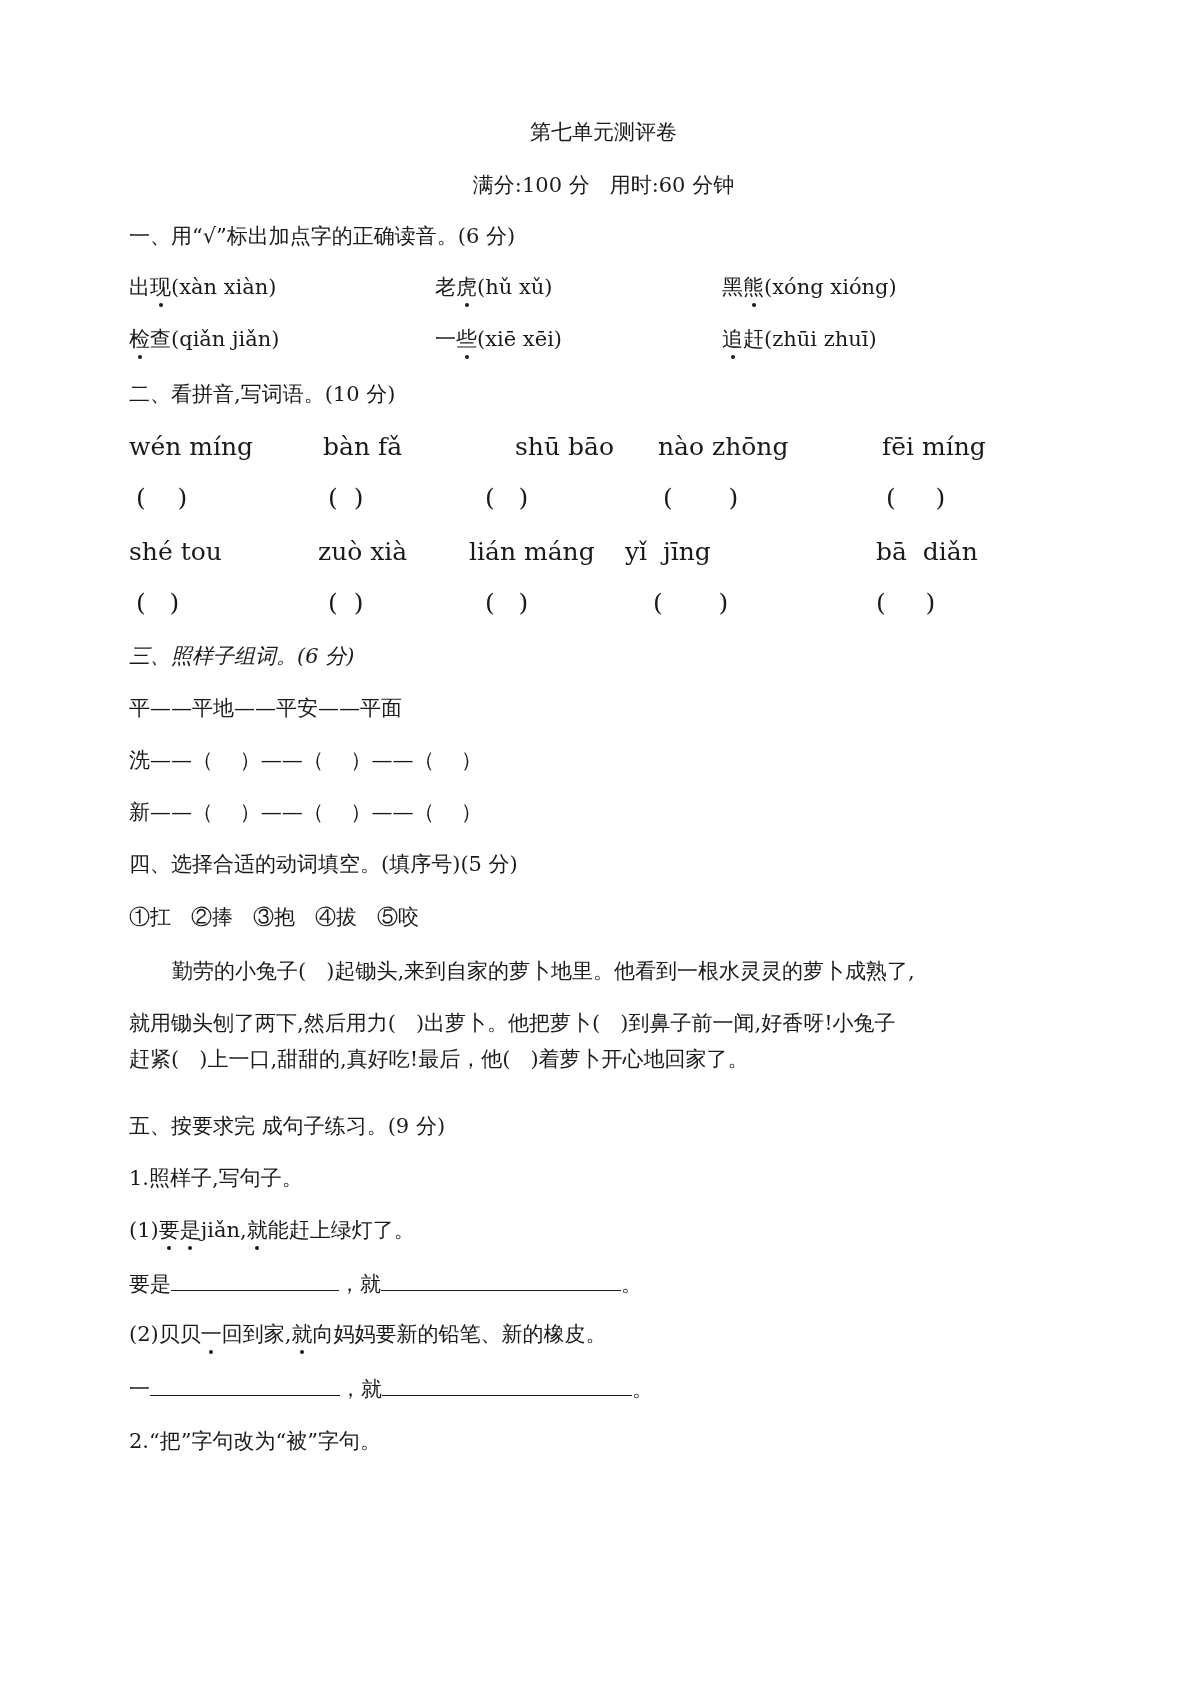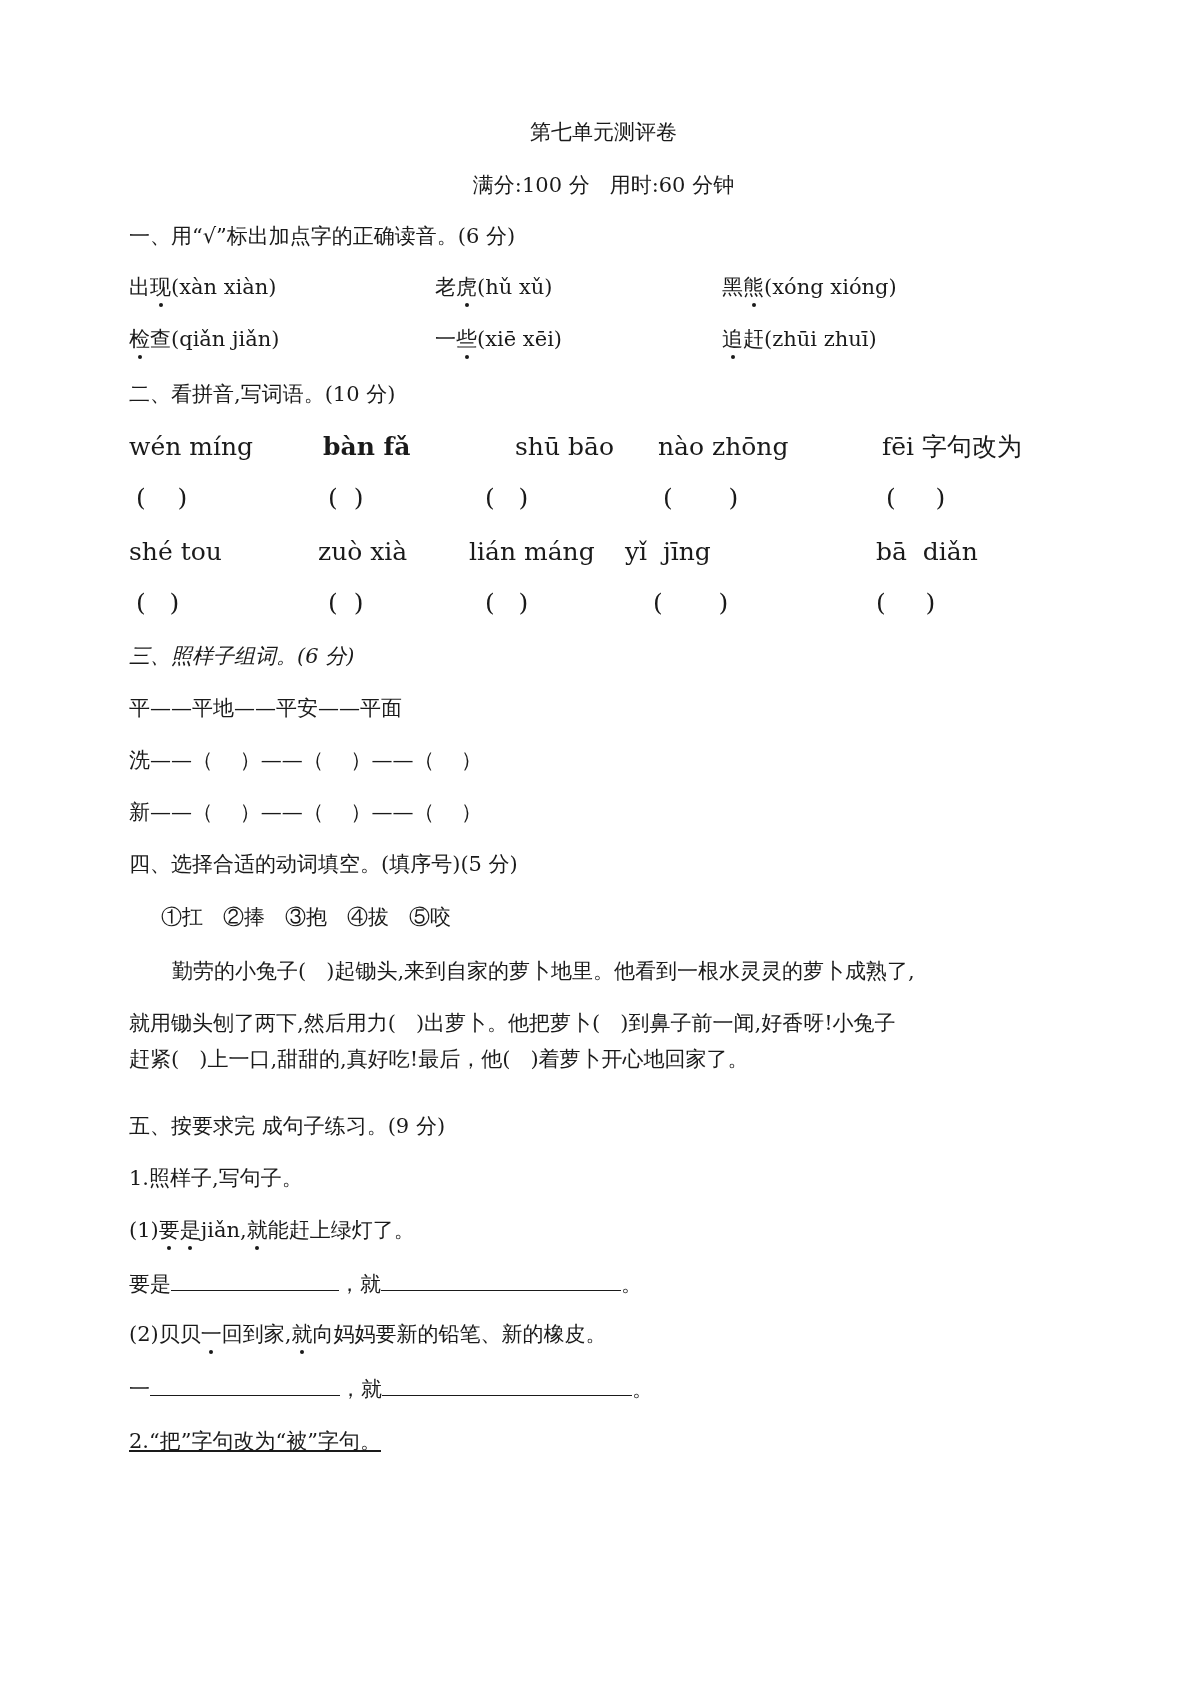--- a/index.html
+++ b/index.html
@@ -27,24 +27,24 @@
   <div class="ln" style="left:435px;top:272px;"><span>老</span><span class="dot">虎</span><span>(hǔ xǔ)</span></div>
   <div class="ln" style="left:722px;top:272px;"><span>黑</span><span class="dot">熊</span><span>(xóng xióng)</span></div>
 
   <div class="ln" style="left:129px;top:324px;"><span></span><span class="dot">检</span><span>查(qiǎn jiǎn)</span></div>
   <div class="ln" style="left:435px;top:324px;"><span>一</span><span class="dot">些</span><span>(xiē xēi)</span></div>
   <div class="ln" style="left:722px;top:324px;"><span></span><span class="dot">追</span><span>赶(zhūi zhuī)</span></div>
 
   <div class="ln" style="left:129px;top:379px;text-align:right;">二、看拼音,写词语。(10 分)</div>
 
   <div class="py" style="left:129px;top:432px;">wén míng</div>
-  <div class="py" style="left:323px;top:432px;font-weight:bold;">bàn fǎ</div>
+  <div class="py" style="left:323px;top:432px;">bàn fǎ</div>
   <div class="py" style="left:480px;top:432px;margin-left:35px;">shū bāo</div>
   <div class="py" style="left:658px;top:432px;">nào zhōng</div>
-  <div class="py" style="left:882px;top:432px;">fēi 字句改为</div>
+  <div class="py" style="left:882px;top:432px;">fēi míng</div>
 
   <div class="py" style="left:136px;top:483px;">(    )</div>
   <div class="py" style="left:328px;top:483px;">(  )</div>
   <div class="py" style="left:485px;top:483px;">(   )</div>
   <div class="py" style="left:663px;top:483px;">(       )</div>
   <div class="py" style="left:886px;top:483px;">(     )</div>
 
   <div class="py" style="left:129px;top:537px;">shé tou</div>
   <div class="py" style="left:318px;top:537px;">zuò xià</div>
   <div class="py" style="left:469px;top:537px;">lián máng</div>
@@ -56,30 +56,30 @@
   <div class="py" style="left:485px;top:588px;">(   )</div>
   <div class="py" style="left:653px;top:588px;">(       )</div>
   <div class="py" style="left:876px;top:588px;">(     )</div>
 
   <div class="ln" style="left:129px;top:641px;font-style:italic;">三、照样子组词。(6 分)</div>
   <div class="ln" style="left:129px;top:693px;">平——平地——平安——平面</div>
   <div class="ln" style="left:129px;top:745px;">洗——（    ）——（    ）——（    ）</div>
   <div class="ln" style="left:129px;top:797px;">新——（    ）——（    ）——（    ）</div>
 
   <div class="ln" style="left:129px;top:849px;">四、选择合适的动词填空。(填序号)(5 分)</div>
-  <div class="ln" style="left:129px;top:902px;margin-left:32px;">①扛   ②捧   ③抱   ④拔   ⑤咬</div>
+  <div class="ln" style="left:129px;top:902px;">①扛   ②捧   ③抱   ④拔   ⑤咬</div>
   <div class="ln" style="left:172px;top:956px;">勤劳的小兔子(   )起锄头,来到自家的萝卜地里。他看到一根水灵灵的萝卜成熟了,</div>
   <div class="ln" style="left:129px;top:1008px;">就用锄头刨了两下,然后用力(   )出萝卜。他把萝卜(   )到鼻子前一闻,好香呀!小兔子</div>
   <div class="ln" style="left:129px;top:1044px;">赶紧(   )上一口,甜甜的,真好吃!最后，他(   )着萝卜开心地回家了。</div>
 
   <div class="ln" style="left:129px;top:1111px;">五、按要求完 成句子练习。(9 分)</div>
   <div class="ln" style="left:129px;top:1163px;">1.照样子,写句子。</div>
 
   <div class="ln" style="left:129px;top:1215px;"><span>(1)</span><span class="dot">要</span><span class="dot">是</span><span>jiǎn,</span><span class="dot">就</span><span>能赶上绿灯了。</span></div>
 
   <div class="ln" style="left:129px;top:1268px;"><span>要是</span><span class="blank" style="width:168px;"></span><span>，就</span><span class="blank" style="width:240px;"></span><span>。</span></div>
 
   <div class="ln" style="left:129px;top:1319px;"><span>(2)贝贝</span><span class="dot">一</span><span>回到家,</span><span class="dot">就</span><span>向妈妈要新的铅笔、新的橡皮。</span></div>
 
   <div class="ln" style="left:129px;top:1373px;"><span>一</span><span class="blank" style="width:190px;"></span><span>，就</span><span class="blank" style="width:250px;"></span><span>。</span></div>
 
-  <div class="ln" style="left:129px;top:1426px;text-decoration:underline;">2.“把”字句改为“被”字句。</div>
+  <div class="ln" style="left:129px;top:1426px;">2.“把”字句改为“被”字句。</div>
 </div>
 
 </body></html>

